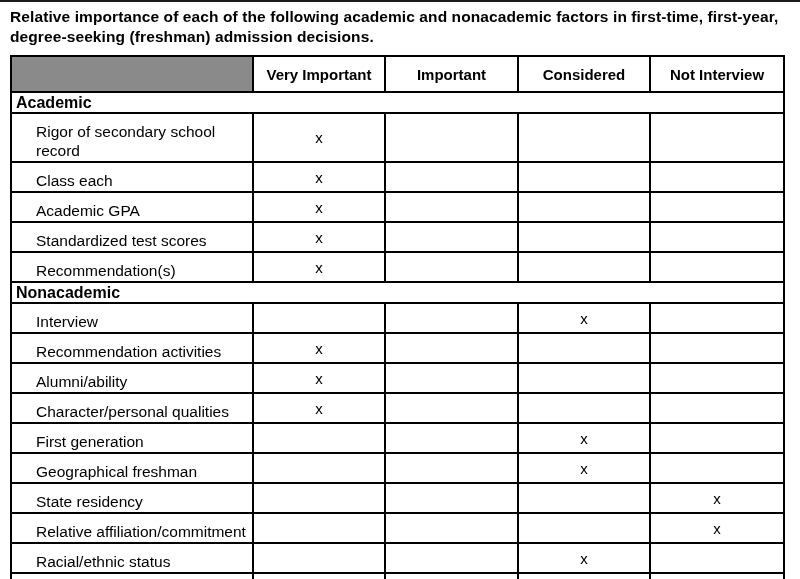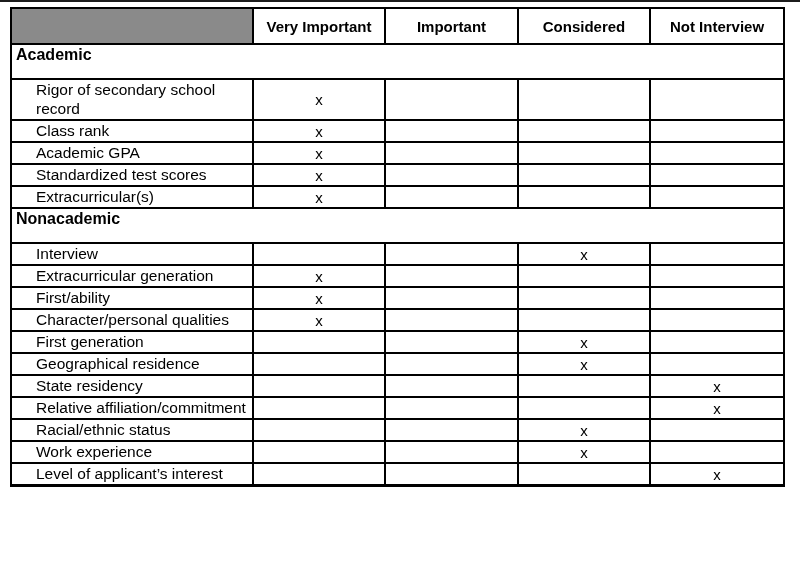--- a/index.html
+++ b/index.html
@@ -41,44 +41,45 @@
     font-weight: bold;
     text-align: center;
     height: 36px;
     padding: 8px 2px;
     background: #fff;
   }
   th.corner { background: #8a8a8a; }
   td.section {
     font-weight: bold;
     font-size: 16px;
-    padding: 1px 3px 14px 4px;
+    padding: 1px 3px 0 4px;
     height: 19px;
     line-height: 18px;
   }
   td.label {
     font-size: 15.5px;
     line-height: 19px;
     height: 19px;
-    padding: 0 4px 1px 24px;
+    padding: 8px 4px 1px 24px;
     margin-top: 9px;
   }
   td.mark {
     text-align: center;
     vertical-align: middle;
     font-size: 15px;
     line-height: 19px;
   }
 </style>
 </head>
 <body>
 
 <div class="scan-edge"></div>
 
 <div class="page">
+  <div class="title">Relative importance of each of the following academic and nonacademic factors in first-time, first-year, degree-seeking (freshman) admission decisions.</div>
 
   <table class="grid">
     <colgroup>
       <col style="width:242px">
       <col style="width:132px">
       <col style="width:133px">
       <col style="width:132px">
       <col style="width:134px">
     </colgroup>
     <thead>
@@ -95,87 +96,87 @@
           <td class="section" colspan="5">Academic</td>
         </tr>
         <tr>
           <td class="label">Rigor of secondary school record</td>
           <td class="mark">x</td>
           <td class="mark"></td>
           <td class="mark"></td>
           <td class="mark"></td>
         </tr>
         <tr>
-          <td class="label">Class rank</td>
+          <td class="label">Class each</td>
           <td class="mark">x</td>
           <td class="mark"></td>
           <td class="mark"></td>
           <td class="mark"></td>
         </tr>
         <tr>
           <td class="label">Academic GPA</td>
           <td class="mark">x</td>
           <td class="mark"></td>
           <td class="mark"></td>
           <td class="mark"></td>
         </tr>
         <tr>
           <td class="label">Standardized test scores</td>
           <td class="mark">x</td>
           <td class="mark"></td>
           <td class="mark"></td>
           <td class="mark"></td>
         </tr>
         <tr>
-          <td class="label">Extracurricular(s)</td>
+          <td class="label">Recommendation(s)</td>
           <td class="mark">x</td>
           <td class="mark"></td>
           <td class="mark"></td>
           <td class="mark"></td>
         </tr>
         <tr>
           <td class="section" colspan="5">Nonacademic</td>
         </tr>
         <tr>
           <td class="label">Interview</td>
           <td class="mark"></td>
           <td class="mark"></td>
           <td class="mark">x</td>
           <td class="mark"></td>
         </tr>
         <tr>
-          <td class="label">Extracurricular generation</td>
-          <td class="mark">x</td>
-          <td class="mark"></td>
-          <td class="mark"></td>
-          <td class="mark"></td>
-        </tr>
-        <tr>
-          <td class="label">First/ability</td>
+          <td class="label">Recommendation activities</td>
+          <td class="mark">x</td>
+          <td class="mark"></td>
+          <td class="mark"></td>
+          <td class="mark"></td>
+        </tr>
+        <tr>
+          <td class="label">Alumni/ability</td>
           <td class="mark">x</td>
           <td class="mark"></td>
           <td class="mark"></td>
           <td class="mark"></td>
         </tr>
         <tr>
           <td class="label">Character/personal qualities</td>
           <td class="mark">x</td>
           <td class="mark"></td>
           <td class="mark"></td>
           <td class="mark"></td>
         </tr>
         <tr>
           <td class="label">First generation</td>
           <td class="mark"></td>
           <td class="mark"></td>
           <td class="mark">x</td>
           <td class="mark"></td>
         </tr>
         <tr>
-          <td class="label">Geographical residence</td>
+          <td class="label">Geographical freshman</td>
           <td class="mark"></td>
           <td class="mark"></td>
           <td class="mark">x</td>
           <td class="mark"></td>
         </tr>
         <tr>
           <td class="label">State residency</td>
           <td class="mark"></td>
           <td class="mark"></td>
           <td class="mark"></td>

